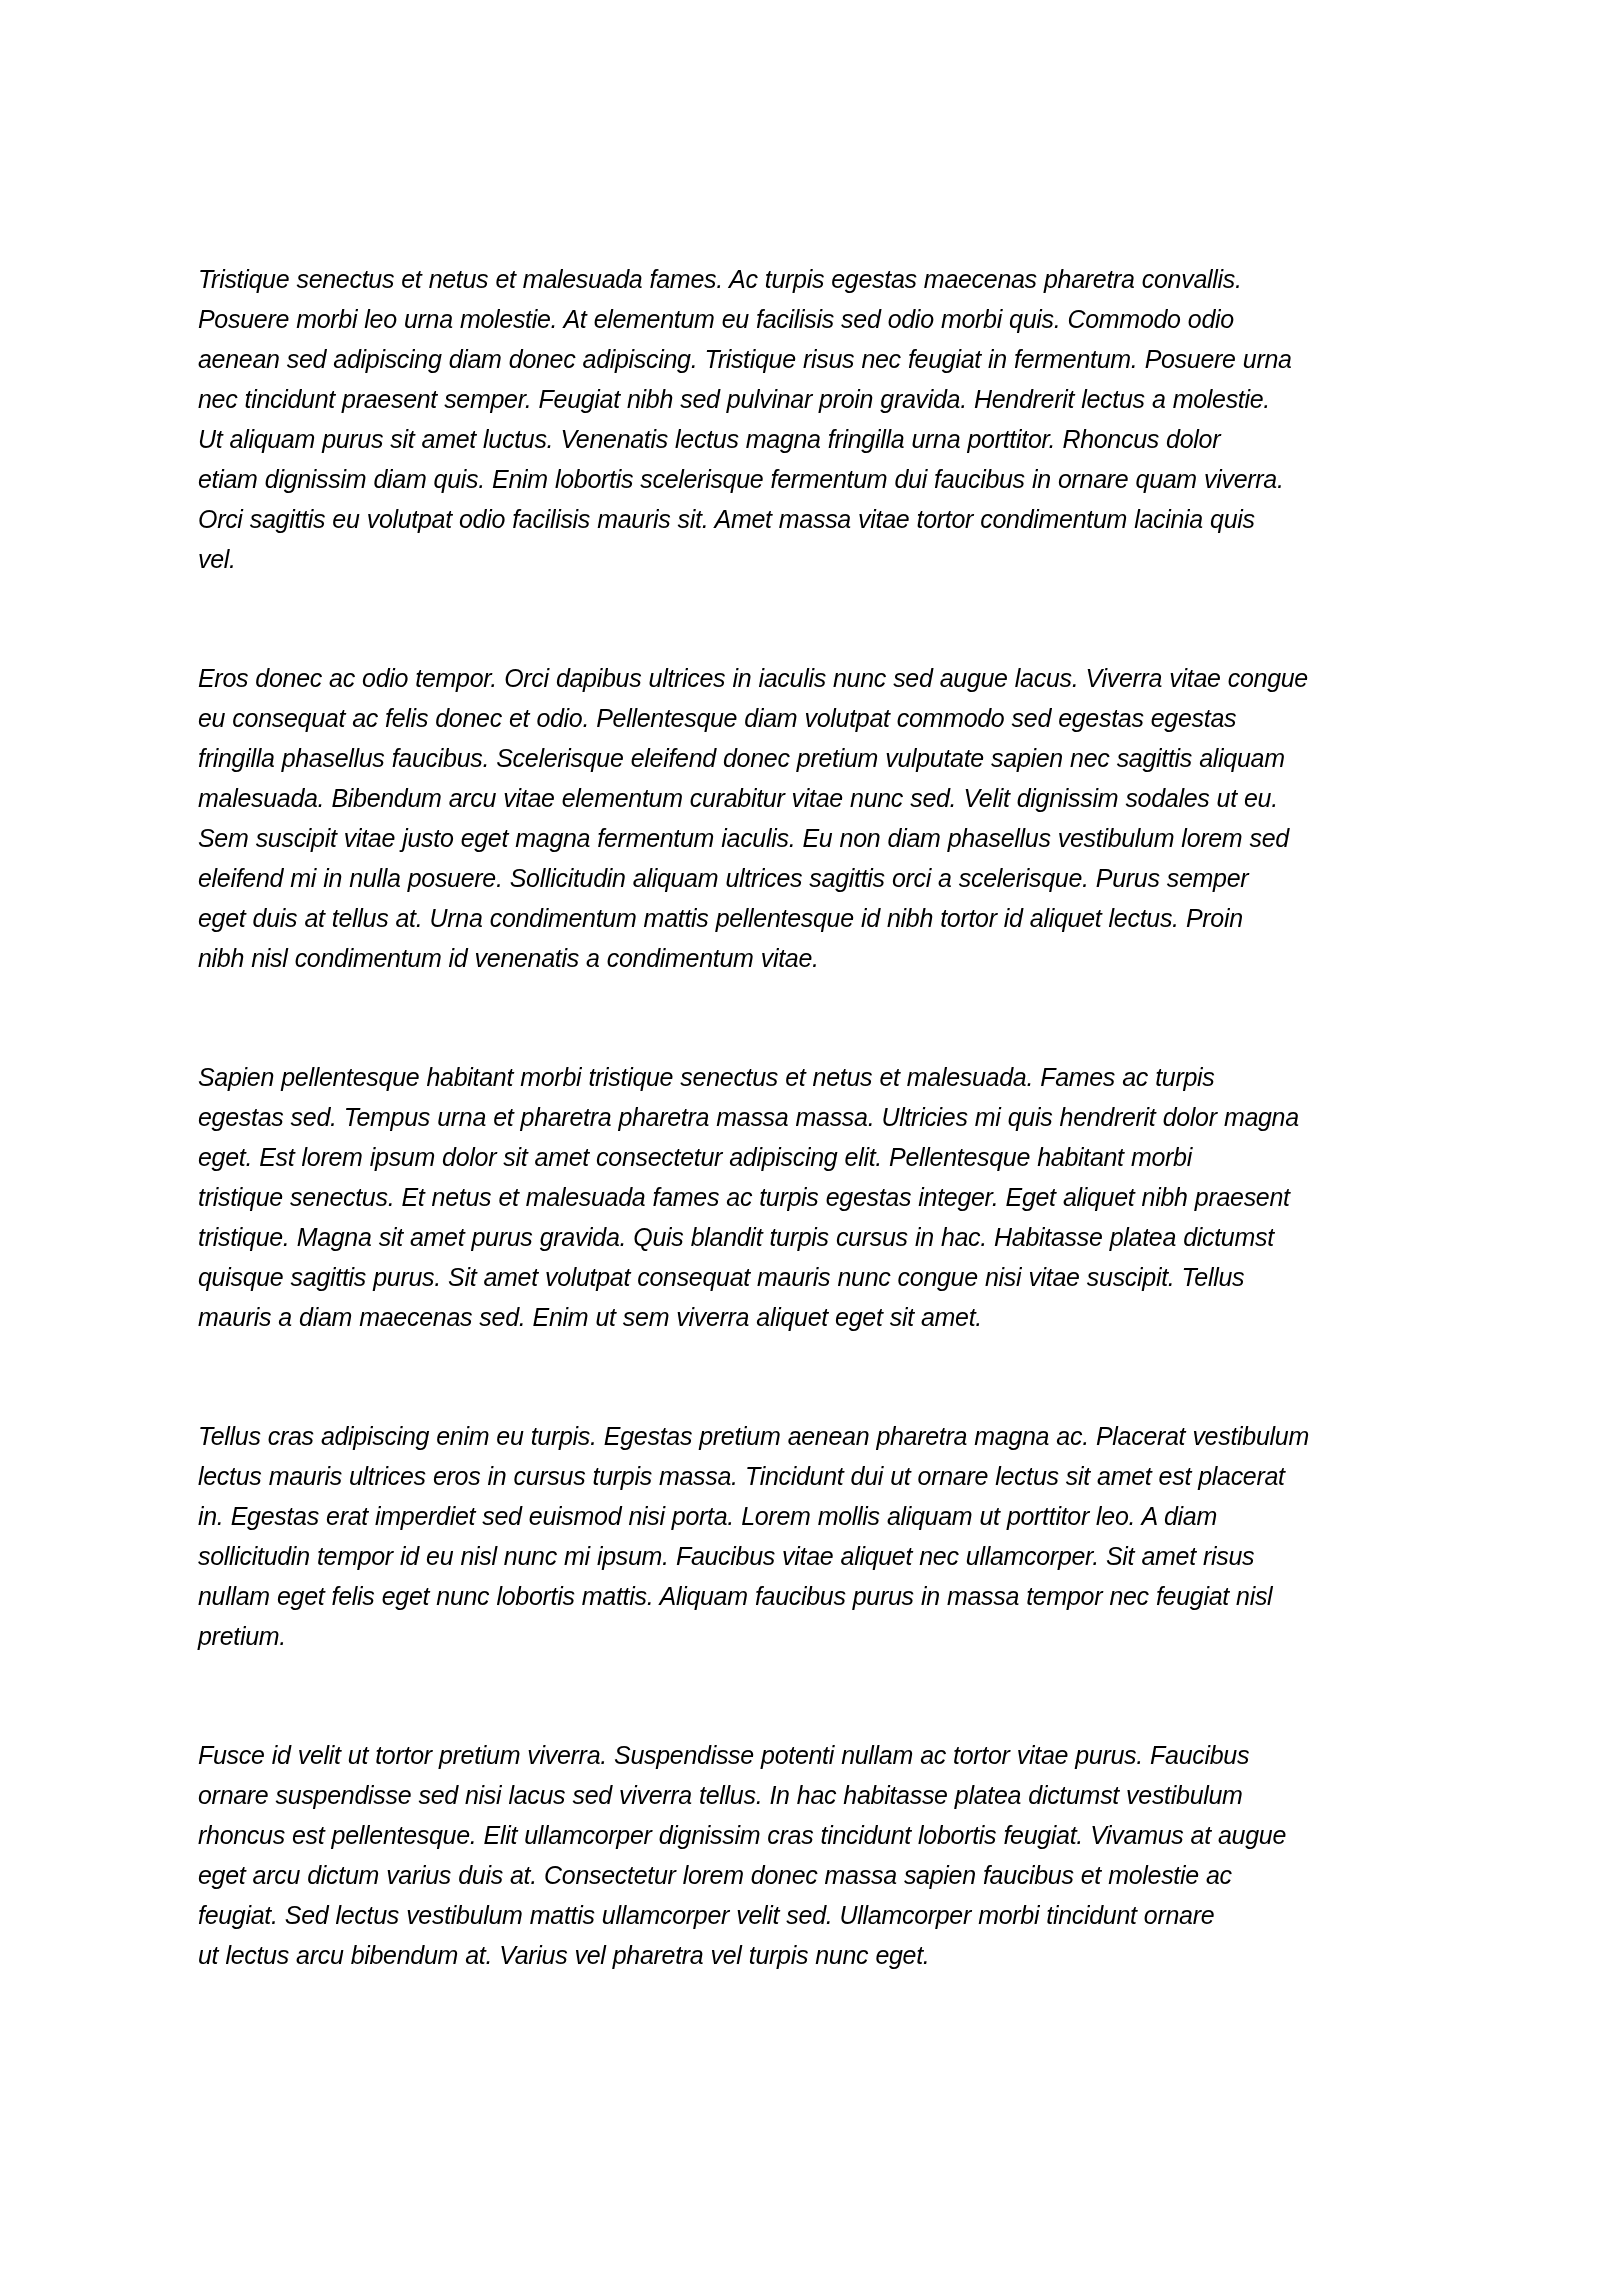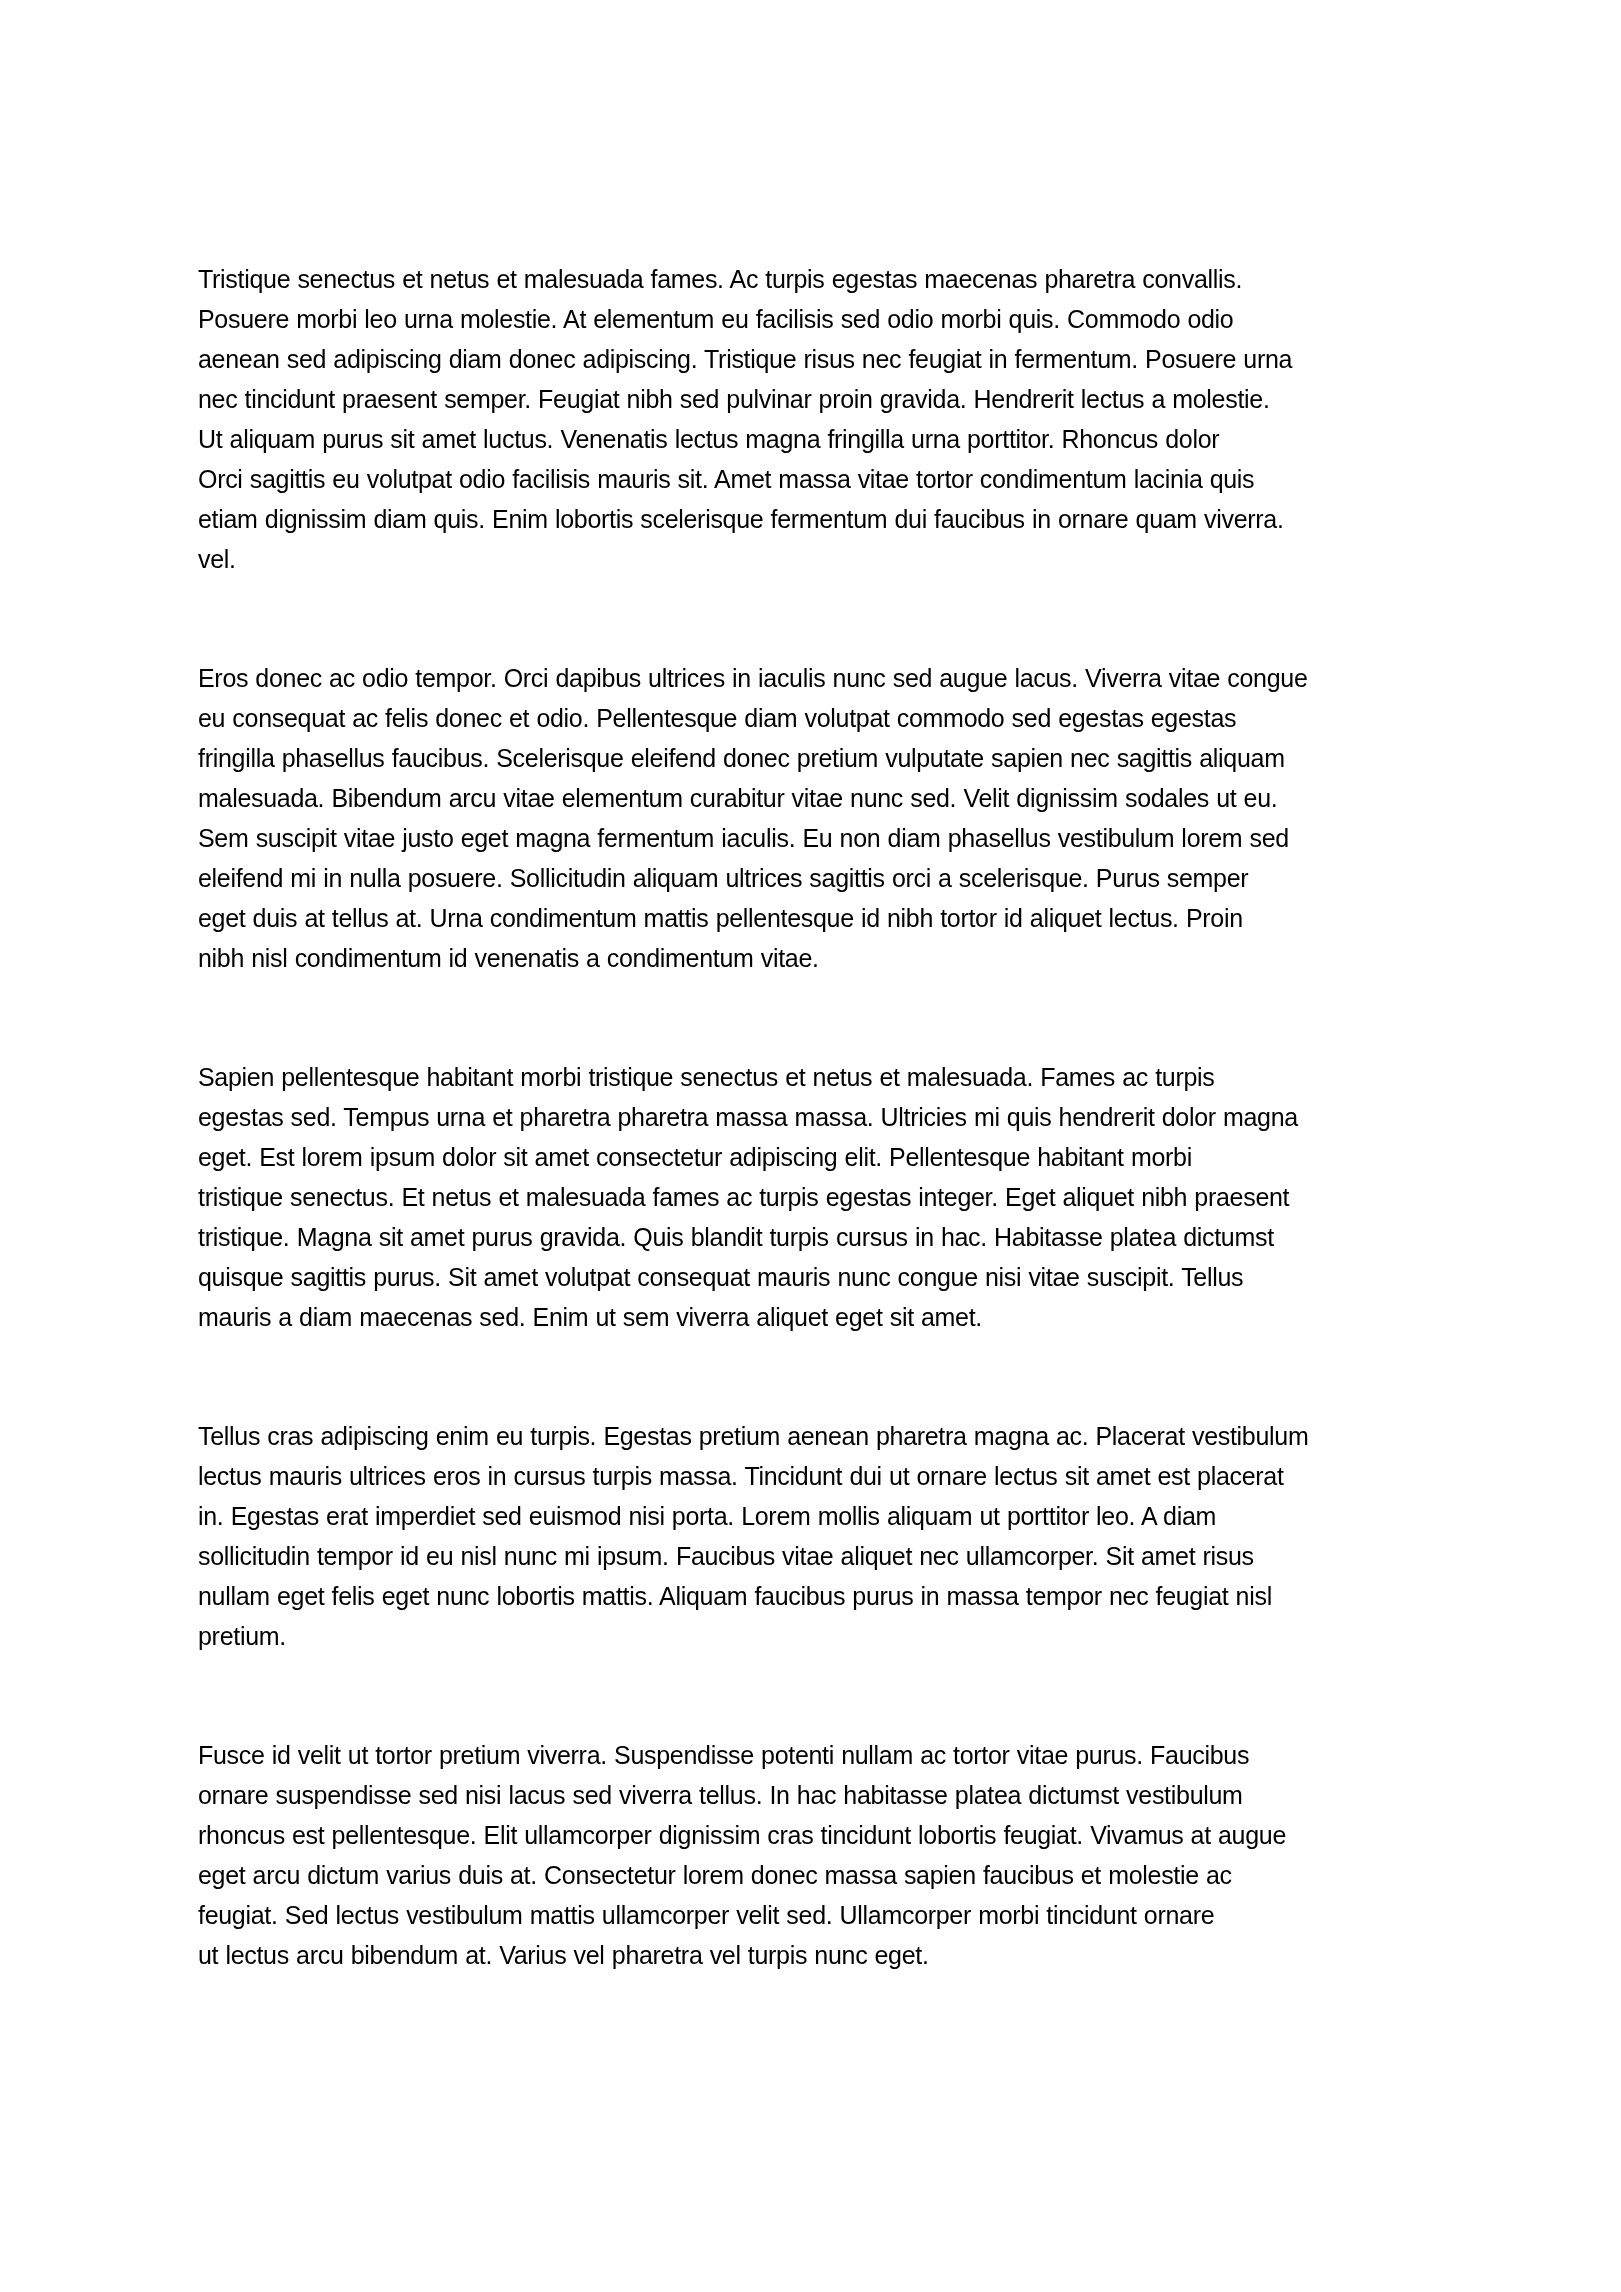--- a/index.html
+++ b/index.html
@@ -15,20 +15,21 @@
       font-family: "Liberation Sans", "DejaVu Sans", sans-serif;
       color: #000000;
     }
     .page {
       position: absolute;
       left: 0;
       top: 0;
       width: 1621px;
       height: 2293px;
       background: #ffffff;
+      font-style: italic;
     }
     .content {
       position: absolute;
       left: 198px;
       top: 259px;
       width: 1235px;
     }
     .paragraph {
       margin: 0 0 79px 0;
       padding: 0;
@@ -48,22 +49,22 @@
 
 <div class="page">
   <div class="content">
 
     <p class="paragraph">
       <span class="line">Tristique senectus et netus et malesuada fames. Ac turpis egestas maecenas pharetra convallis.</span>
       <span class="line">Posuere morbi leo urna molestie. At elementum eu facilisis sed odio morbi quis. Commodo odio</span>
       <span class="line">aenean sed adipiscing diam donec adipiscing. Tristique risus nec feugiat in fermentum. Posuere urna</span>
       <span class="line">nec tincidunt praesent semper. Feugiat nibh sed pulvinar proin gravida. Hendrerit lectus a molestie.</span>
       <span class="line">Ut aliquam purus sit amet luctus. Venenatis lectus magna fringilla urna porttitor. Rhoncus dolor</span>
+      <span class="line">etiam dignissim diam quis. Enim lobortis scelerisque fermentum dui faucibus in ornare quam viverra.</span>
       <span class="line">Orci sagittis eu volutpat odio facilisis mauris sit. Amet massa vitae tortor condimentum lacinia quis</span>
-      <span class="line">etiam dignissim diam quis. Enim lobortis scelerisque fermentum dui faucibus in ornare quam viverra.</span>
       <span class="line">vel.</span>
     </p>
 
     <p class="paragraph">
       <span class="line">Eros donec ac odio tempor. Orci dapibus ultrices in iaculis nunc sed augue lacus. Viverra vitae congue</span>
       <span class="line">eu consequat ac felis donec et odio. Pellentesque diam volutpat commodo sed egestas egestas</span>
       <span class="line">fringilla phasellus faucibus. Scelerisque eleifend donec pretium vulputate sapien nec sagittis aliquam</span>
       <span class="line">malesuada. Bibendum arcu vitae elementum curabitur vitae nunc sed. Velit dignissim sodales ut eu.</span>
       <span class="line">Sem suscipit vitae justo eget magna fermentum iaculis. Eu non diam phasellus vestibulum lorem sed</span>
       <span class="line">eleifend mi in nulla posuere. Sollicitudin aliquam ultrices sagittis orci a scelerisque. Purus semper</span>

